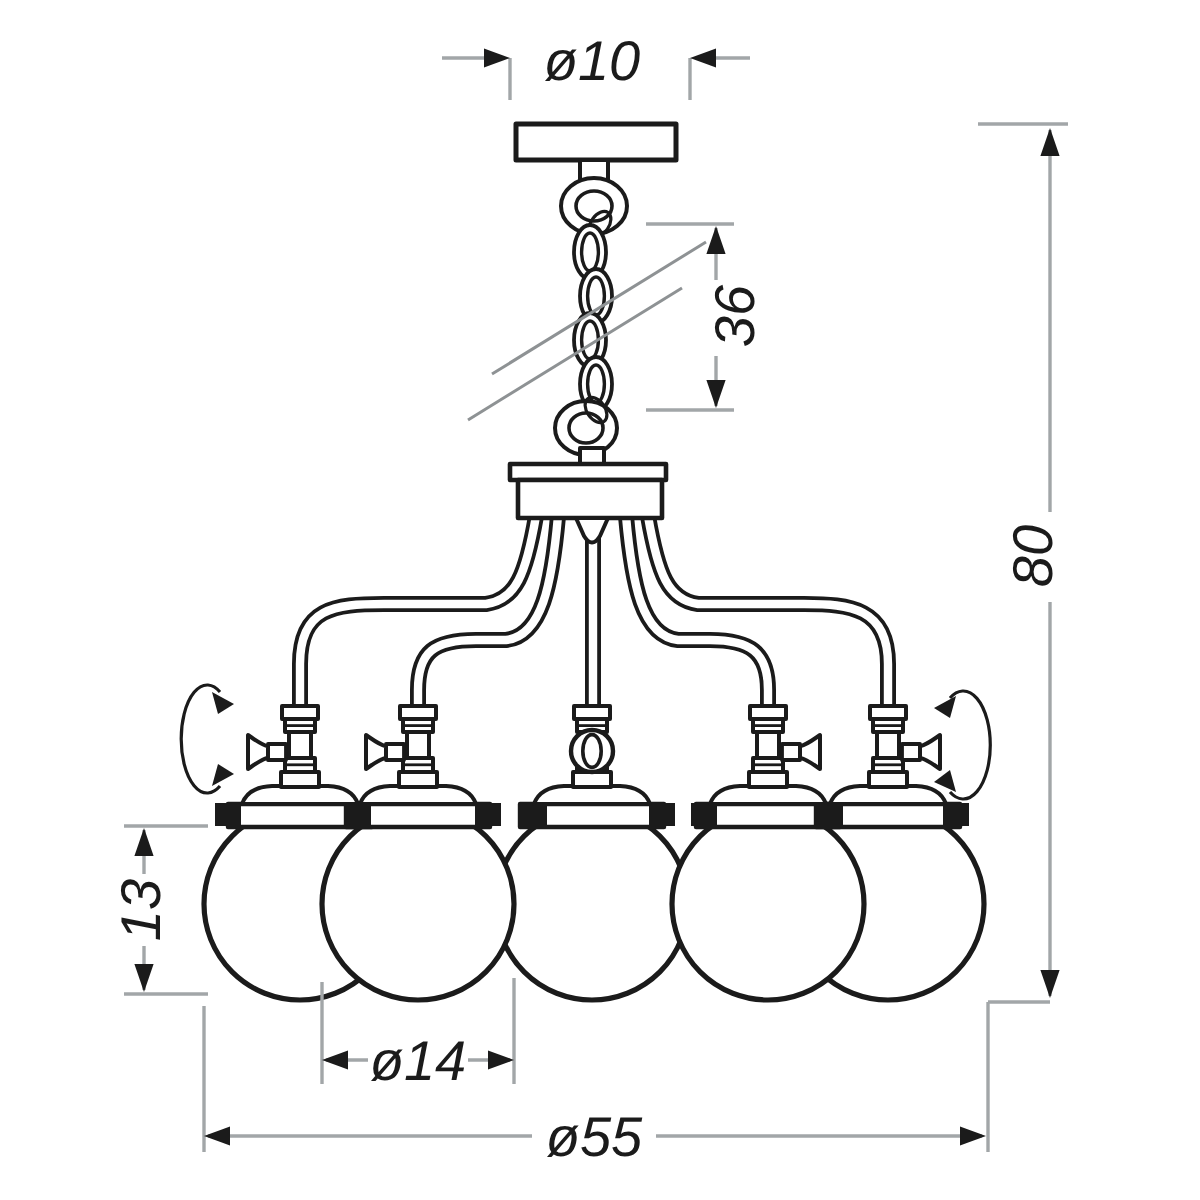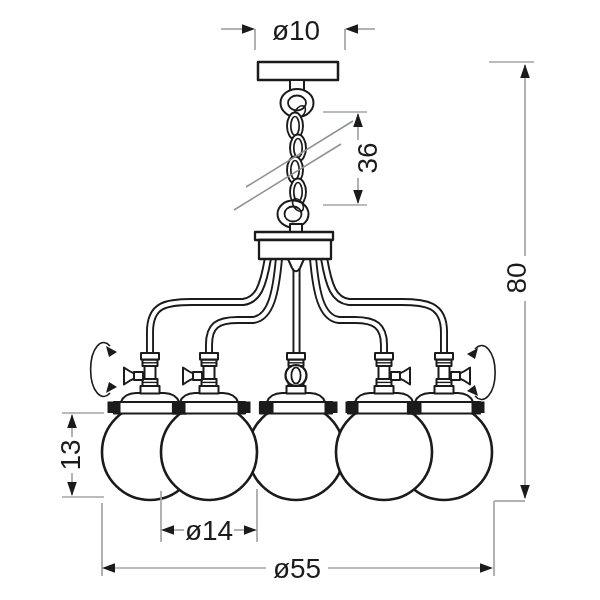--- a/index.html
+++ b/index.html
@@ -1,17 +1,17 @@
 <!DOCTYPE html>
 <html><head>
 <meta charset="utf-8">
 <style>
   html,body{margin:0;padding:0;background:#ffffff;}
   body{width:600px;height:600px;overflow:hidden;font-family:"Liberation Sans",sans-serif;}
-  .canvas{width:536px;height:600px;position:relative;background:#fff;}
+  .canvas{width:536px;height:600px;position:relative;background:#fff;font-style:italic;}
   svg{display:block;}
   text.dim{font-family:"Liberation Sans",sans-serif;font-size:28px;fill:#1b1b1b;}
 </style>
 </head>
 <body>
 
 <div class="canvas">
 <svg width="600" height="600" viewBox="0 0 600 600">
 
   <g fill="none" stroke="#1b1b1b" stroke-width="2.2" stroke-linejoin="round">

